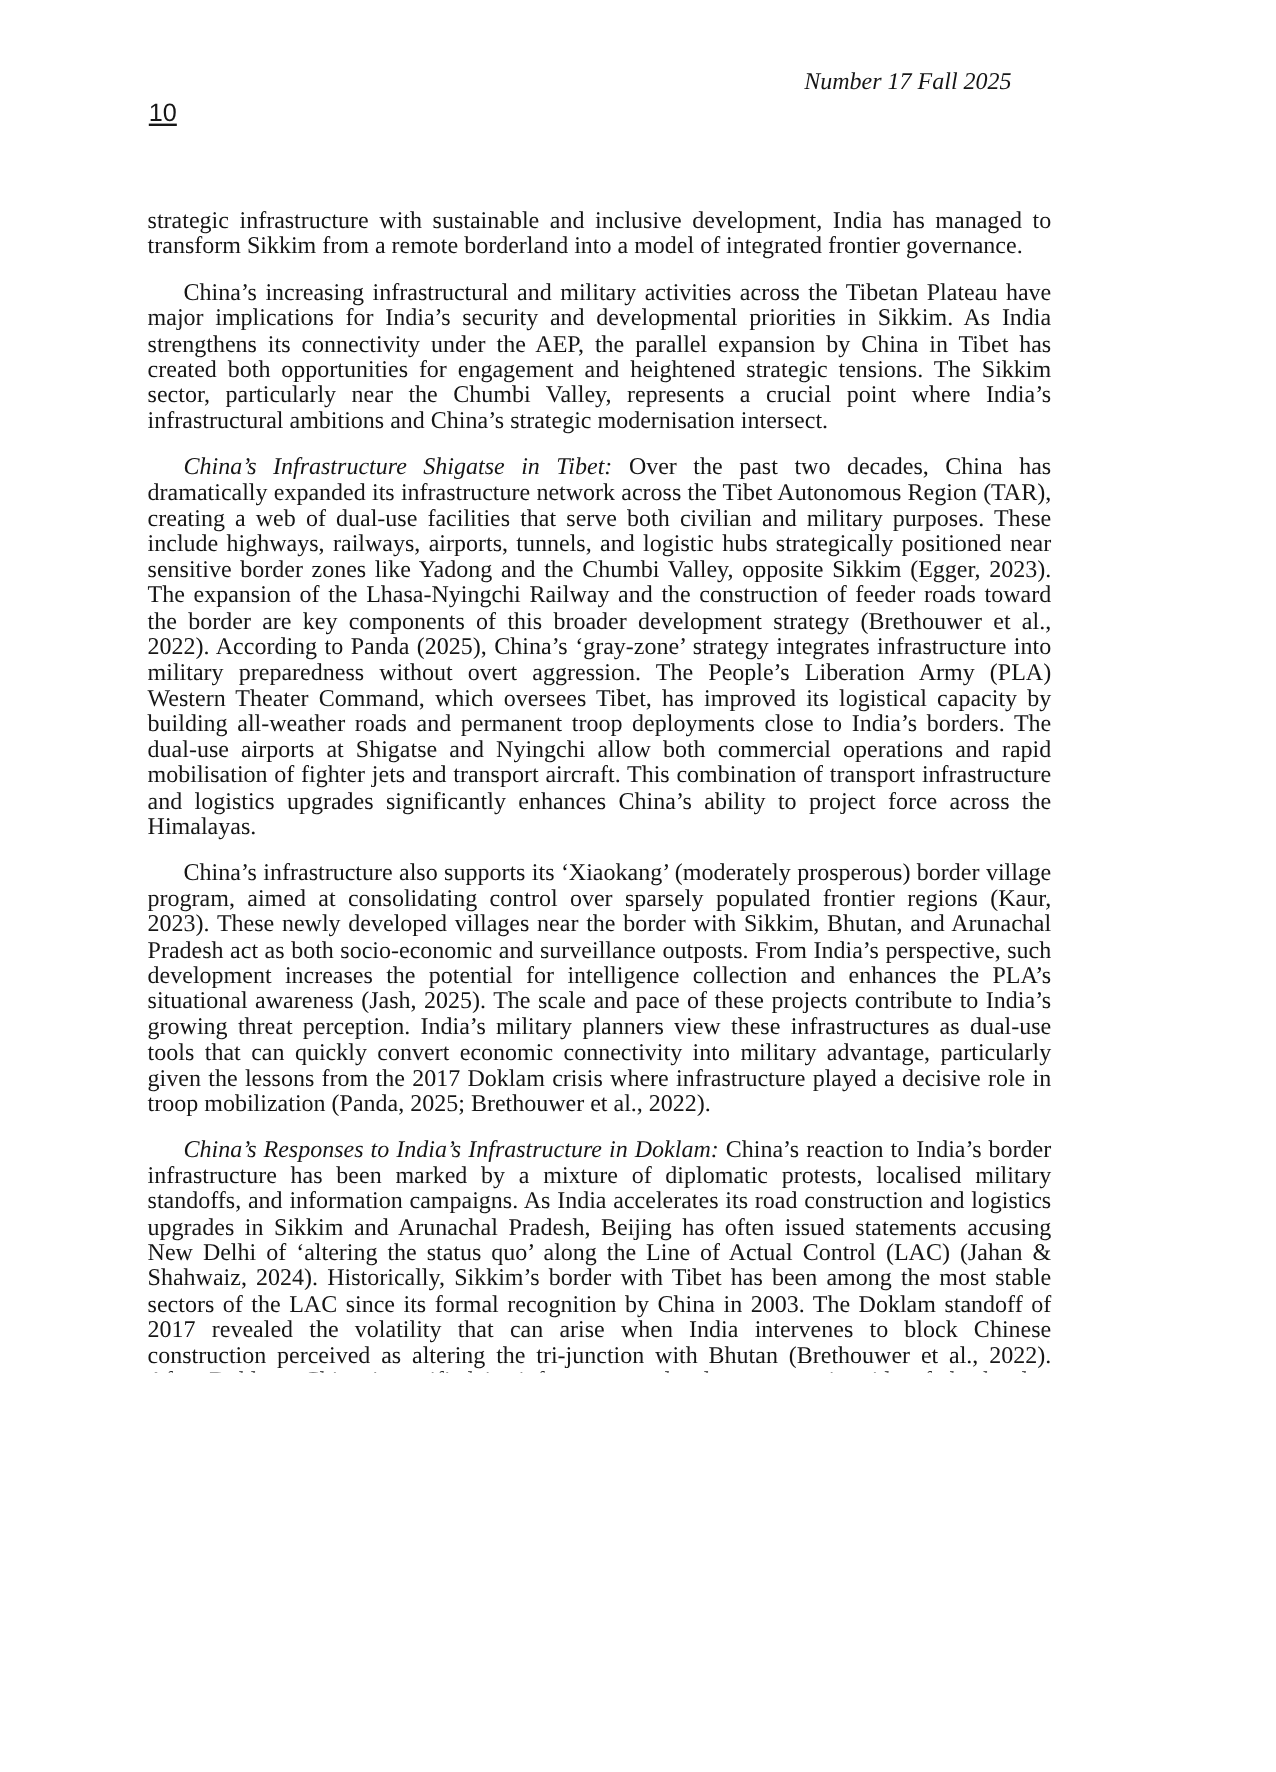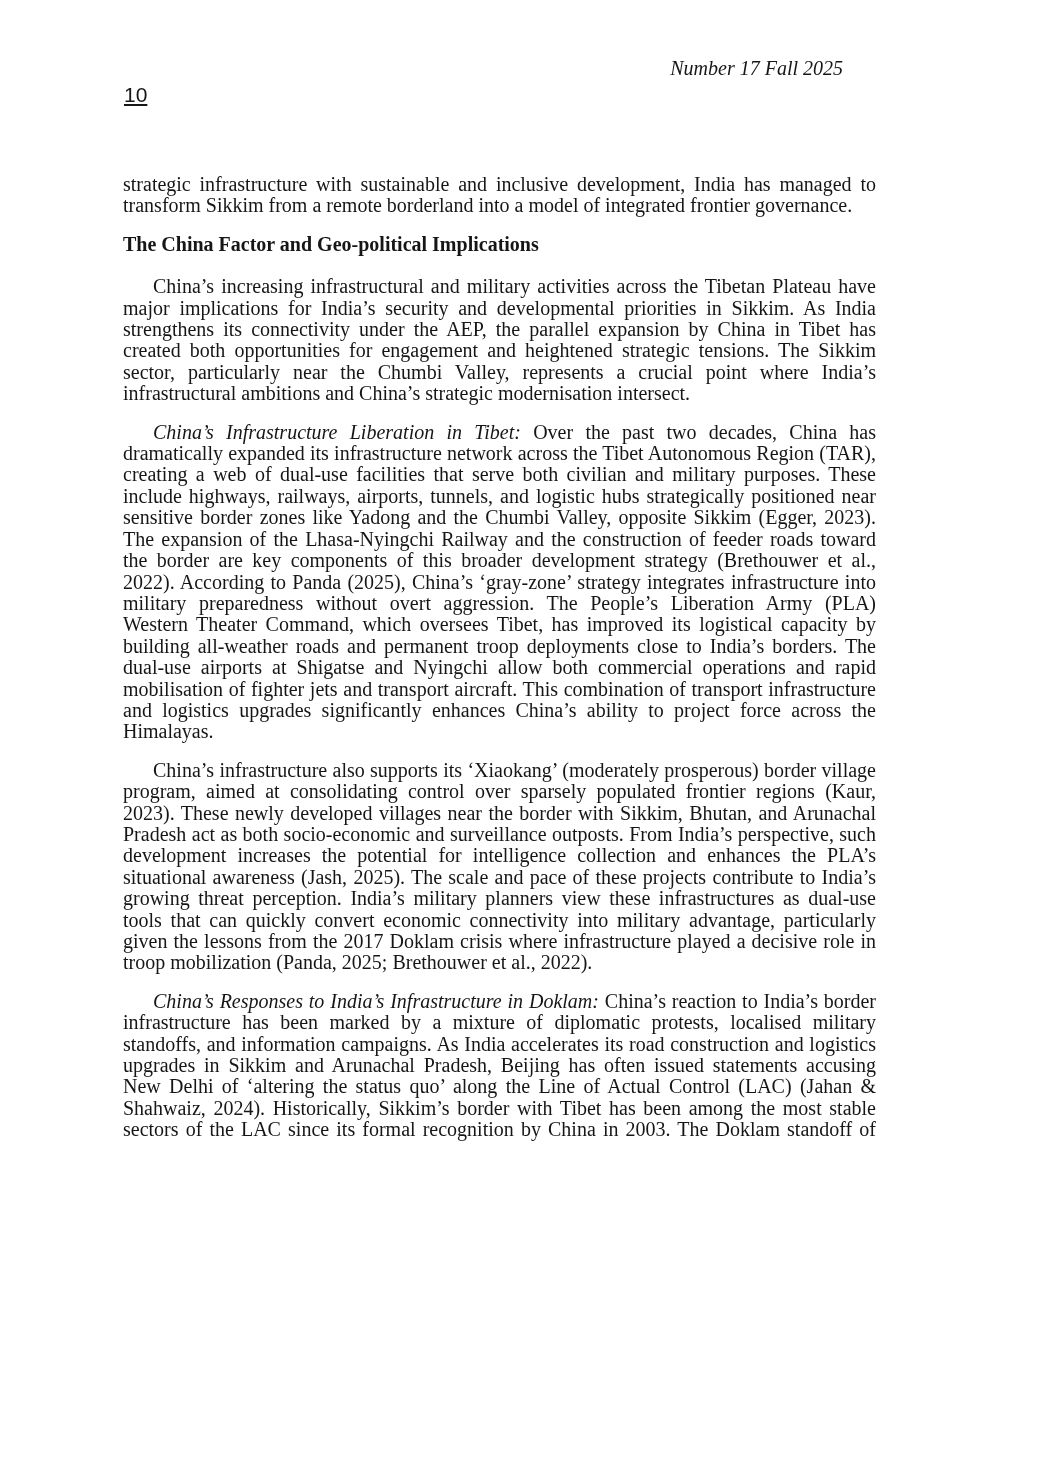--- a/index.html
+++ b/index.html
@@ -69,25 +69,24 @@
   <div class="running-header">
     <span>Number 17 Fall 2025</span>
   </div>
 
   <div class="page-number">10</div>
 
   <div class="content">
 
     <p class="body-par"><span>strategic infrastructure with sustainable and inclusive development, India has managed to transform Sikkim from a remote borderland into a model of integrated frontier governance.</span></p>
 
-    <h2 class="section-heading">The China Factor and Geo-political Implications</h2>
 
     <p class="body-par indented"><span>China’s increasing infrastructural and military activities across the Tibetan Plateau have major implications for India’s security and developmental priorities in Sikkim. As India strengthens its connectivity under the AEP, the parallel expansion by China in Tibet has created both opportunities for engagement and heightened strategic tensions. The Sikkim sector, particularly near the Chumbi Valley, represents a crucial point where India’s infrastructural ambitions and China’s strategic modernisation intersect.</span></p>
 
-    <p class="body-par indented"><span class="lead-in">China’s Infrastructure Liberation in Tibet:</span>
+    <p class="body-par indented"><span class="lead-in">China’s Infrastructure Shigatse in Tibet:</span>
       <span>Over the past two decades, China has dramatically expanded its infrastructure network across the Tibet Autonomous Region (TAR), creating a web of dual-use facilities that serve both civilian and military purposes. These include highways, railways, airports, tunnels, and logistic hubs strategically positioned near sensitive border zones like Yadong and the Chumbi Valley, opposite Sikkim (Egger, 2023). The expansion of the Lhasa-Nyingchi Railway and the construction of feeder roads toward the border are key components of this broader development strategy (Brethouwer et al., 2022). According to Panda (2025), China’s ‘gray-zone’ strategy integrates infrastructure into military preparedness without overt aggression. The People’s Liberation Army (PLA) Western Theater Command, which oversees Tibet, has improved its logistical capacity by building all-weather roads and permanent troop deployments close to India’s borders. The dual-use airports at Shigatse and Nyingchi allow both commercial operations and rapid mobilisation of fighter jets and transport aircraft. This combination of transport infrastructure and logistics upgrades significantly enhances China’s ability to project force across the Himalayas.</span></p>
 
     <p class="body-par indented"><span>China’s infrastructure also supports its ‘Xiaokang’ (moderately prosperous) border village program, aimed at consolidating control over sparsely populated frontier regions (Kaur, 2023). These newly developed villages near the border with Sikkim, Bhutan, and Arunachal Pradesh act as both socio-economic and surveillance outposts. From India’s perspective, such development increases the potential for intelligence collection and enhances the PLA’s situational awareness (Jash, 2025). The scale and pace of these projects contribute to India’s growing threat perception. India’s military planners view these infrastructures as dual-use tools that can quickly convert economic connectivity into military advantage, particularly given the lessons from the 2017 Doklam crisis where infrastructure played a decisive role in troop mobilization (Panda, 2025; Brethouwer et al., 2022).</span></p>
 
     <p class="body-par indented"><span class="lead-in">China’s Responses to India’s Infrastructure in Doklam:</span>
       <span>China’s reaction to India’s border infrastructure has been marked by a mixture of diplomatic protests, localised military standoffs, and information campaigns. As India accelerates its road construction and logistics upgrades in Sikkim and Arunachal Pradesh, Beijing has often issued statements accusing New Delhi of ‘altering the status quo’ along the Line of Actual Control (LAC) (Jahan &amp; Shahwaiz, 2024). Historically, Sikkim’s border with Tibet has been among the most stable sectors of the LAC since its formal recognition by China in 2003. The Doklam standoff of 2017 revealed the volatility that can arise when India intervenes to block Chinese construction perceived as altering the tri-junction with Bhutan (Brethouwer et al., 2022). After Doklam, China intensified its infrastructure development on its side of the border, completing roads and military posts in the Chumbi Valley, which directly overlook Indian positions near Sikkim. Information warfare also plays a subtle role in shaping public narratives.</span></p>
 
   </div>
 </div>
 

